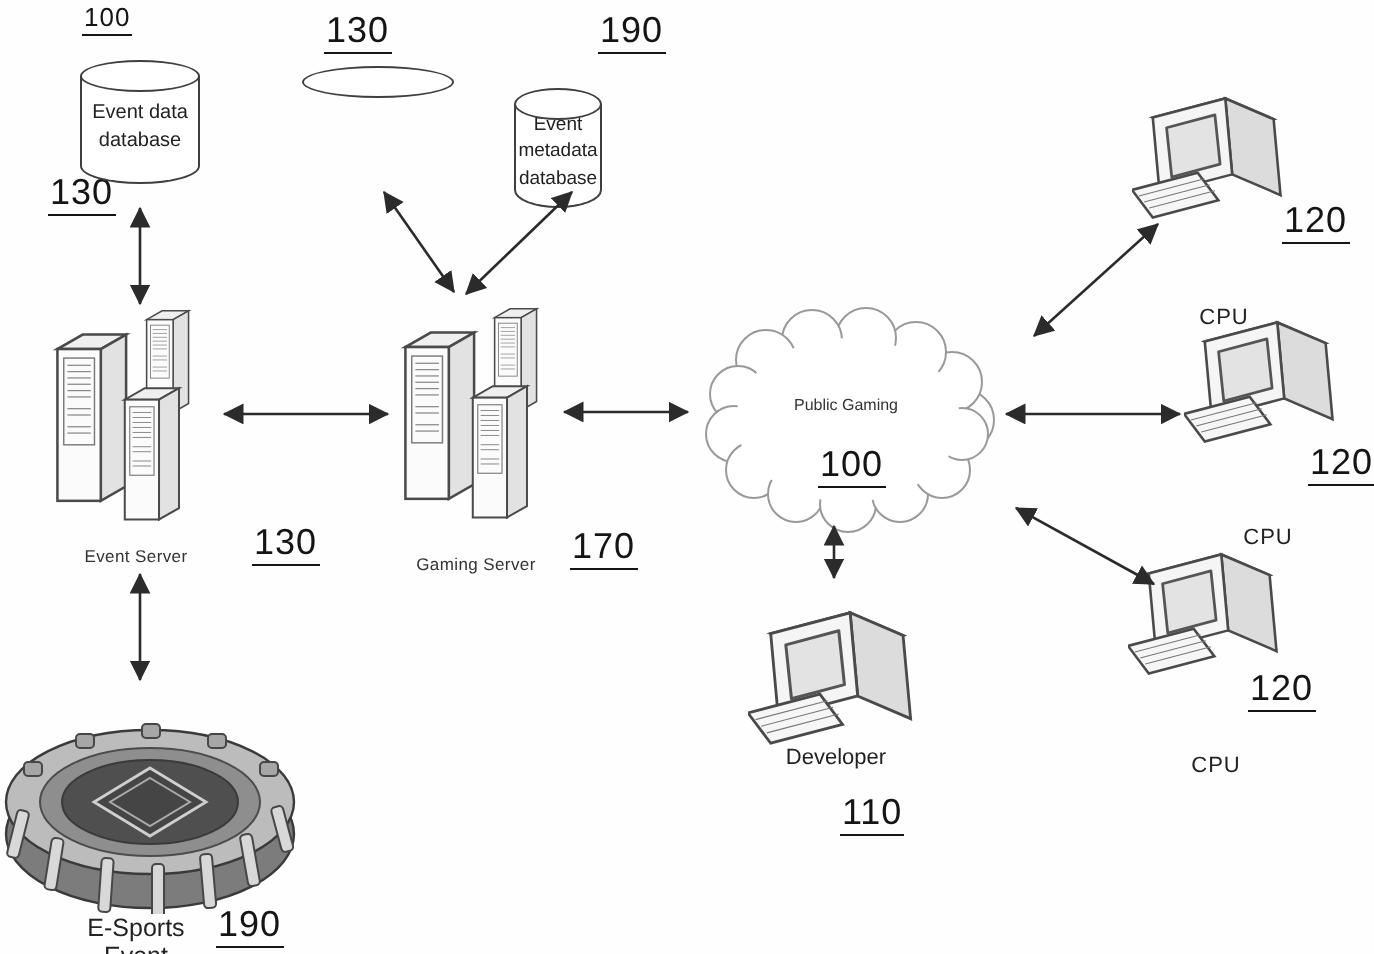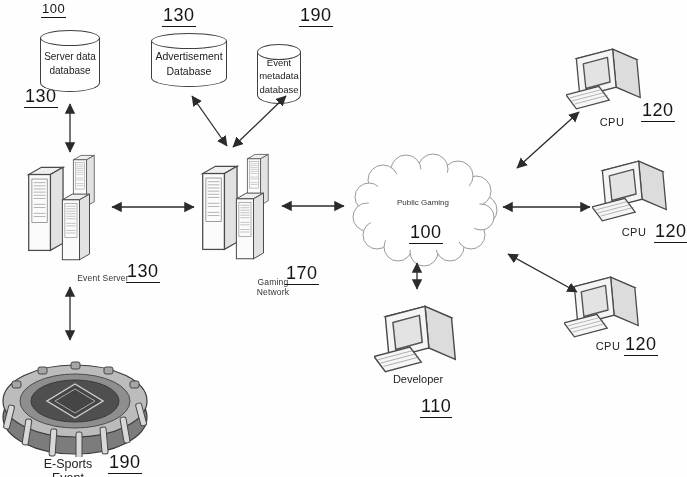--- a/index.html
+++ b/index.html
@@ -7,22 +7,22 @@
     position:relative;width:687px;height:477px;background:#fefefe;
     font-family:"Liberation Sans",sans-serif;color:#1d1d1d;overflow:hidden;
   }
   .abs{position:absolute;}
   .ref{
     position:absolute;font-size:18px;letter-spacing:.5px;color:#151515;
     border-bottom:1.6px solid #151515;padding:0 1px 1px 1px;line-height:1.05;
   }
   .ref.small{font-size:13px;border-bottom-width:1.3px;}
   .nodelabel{position:absolute;color:#222;text-align:center;}
-  .lbl-server{font-size:8.5px;letter-spacing:.2px;color:#333;margin-left:35px;}
-  .lbl-cpu{font-size:11px;letter-spacing:.5px;}
+  .lbl-server{font-size:8.5px;letter-spacing:.2px;color:#333;}
+  .lbl-cpu{font-size:11px;letter-spacing:.5px;margin-top:37px;}
   .lbl-dev{font-size:11px;}
   .lbl-esports{font-size:12.5px;}
   .lbl-cloud{font-size:8px;color:#333;}
   
   .cyl{position:absolute;}
   .cyl .top{
     height:16px;border:1.4px solid #3f3f3f;border-radius:50%;
     background:#fff;position:relative;z-index:2;box-sizing:border-box;
   }
   .cyl .body{
@@ -90,33 +90,29 @@
       <line x1="417" y1="263" x2="417" y2="289" marker-start="url(#ah)" marker-end="url(#ah)"></line>
       <line x1="70" y1="287" x2="70" y2="340" marker-start="url(#ah)" marker-end="url(#ah)"></line>
     </g>
   </svg>
 
   <div class="ref small" style="left:41px;top:2px">100</div>
 
   <div class="cyl" style="left:40px;top:30px;width:60px">
     <div class="top"></div>
     <div class="body" style="height:54px;padding-top:12px;font-size:10px;line-height:1.35">
-      <span class="line">Server data</span>
+      <span class="line">Event data</span>
       <span class="line">database</span>
     </div>
   </div>
   <div class="ref" style="left:24px;top:87px">130</div>
 
   <div class="ref" style="left:162px;top:6px">130</div>
   <div class="cyl" style="left:151px;top:33px;width:76px">
     <div class="top"></div>
-    <div class="body" style="height:46px;padding-top:8px;font-size:10.5px;line-height:1.4">
-      <span class="line">Advertisement</span>
-      <span class="line">Database</span>
-    </div>
   </div>
 
   <div class="ref" style="left:299px;top:6px">190</div>
   <div class="cyl" style="left:257px;top:44px;width:44px">
     <div class="top"></div>
     <div class="body" style="height:52px;padding-top:4px;font-size:9.5px;line-height:1.4">
       <span class="line">Event</span>
       <span class="line">metadata</span>
       <span class="line">database</span>
     </div>
@@ -128,21 +124,21 @@
     <use href="#sym-tower" transform="translate(36,42) scale(0.75)"></use>
   </svg>
   <div class="nodelabel lbl-server" style="left:36px;top:273px;width:64px">Event Server</div>
   <div class="ref" style="left:126px;top:262px">130</div>
 
   <svg class="abs" style="left:200px;top:148px" width="78" height="114" viewBox="0 0 82 115">
     <use href="#sym-tower" transform="translate(48,2) scale(0.58)"></use>
     <use href="#sym-tower" transform="translate(0,13) scale(0.95)"></use>
     <use href="#sym-tower" transform="translate(36,42) scale(0.75)"></use>
   </svg>
-  <div class="nodelabel lbl-server" style="left:206px;top:277px;width:64px">Gaming Network</div>
+  <div class="nodelabel lbl-server" style="left:206px;top:277px;width:64px">Gaming Server</div>
   <div class="ref" style="left:285px;top:264px">170</div>
 
   <svg class="abs" style="left:344px;top:148px" width="160" height="126" viewBox="0 0 160 126">
     <g fill="#ffffff" stroke="#999999" stroke-width="1">
       <circle cx="138" cy="62" r="15"></circle>
         <circle cx="132" cy="43" r="15"></circle>
       <circle cx="114" cy="28" r="15"></circle>
         <circle cx="89" cy="21" r="15"></circle>
       <circle cx="62" cy="22" r="15"></circle>
         <circle cx="39" cy="32" r="15"></circle>

